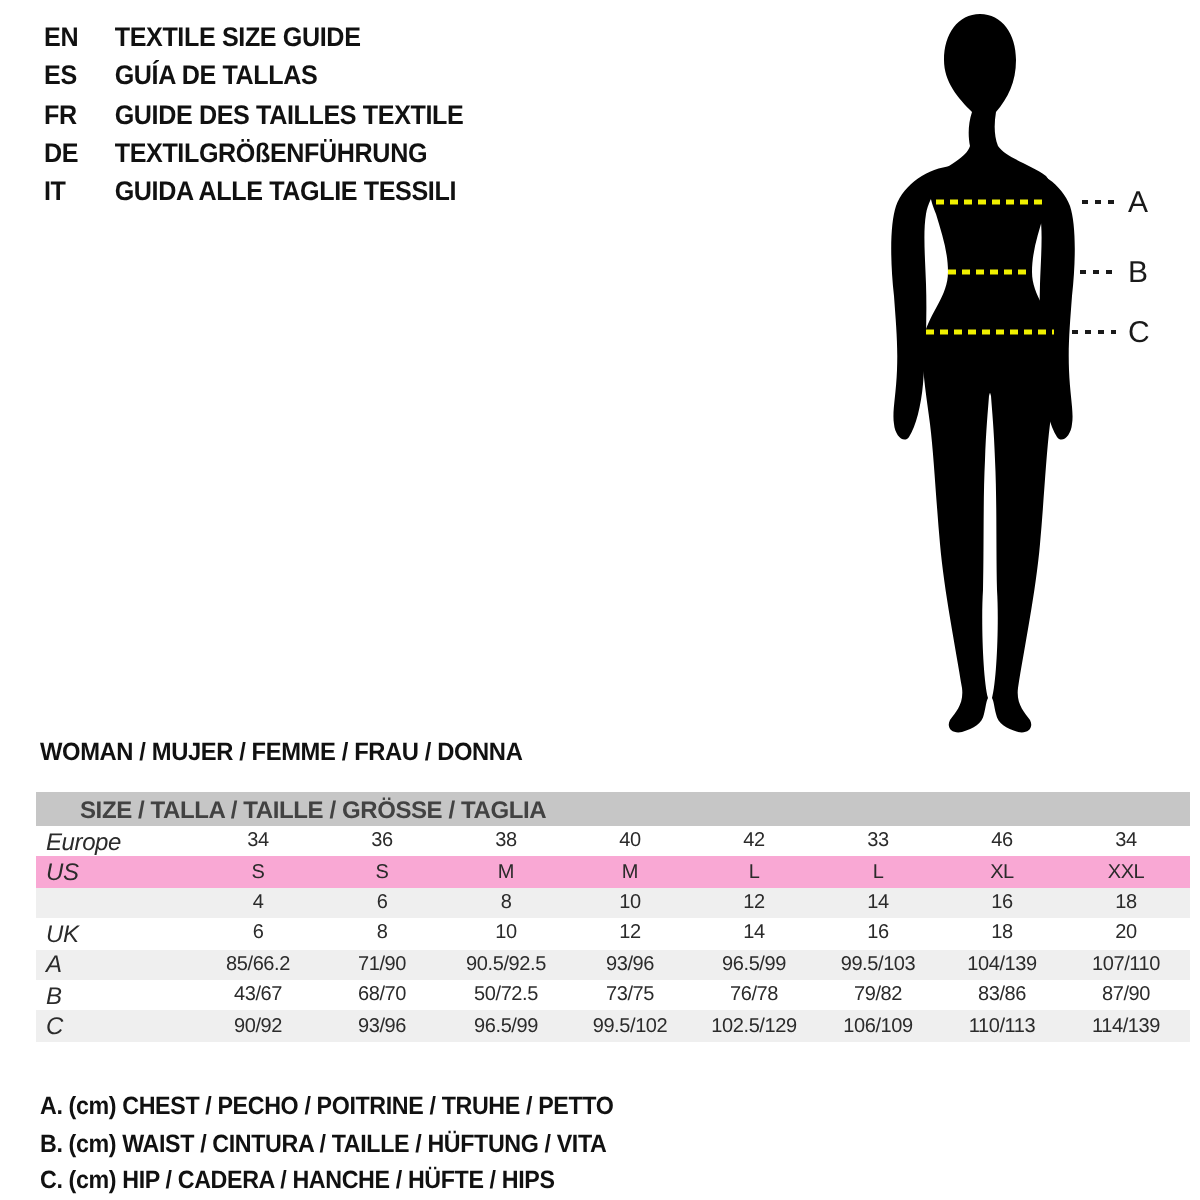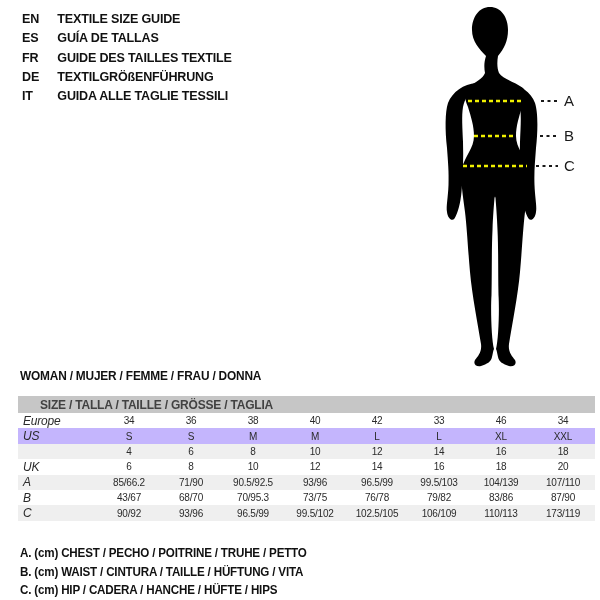--- a/index.html
+++ b/index.html
@@ -146,21 +146,21 @@
       <div class="tcell">34</div>
       <div class="tcell">36</div>
       <div class="tcell">38</div>
       <div class="tcell">40</div>
       <div class="tcell">42</div>
       <div class="tcell">33</div>
       <div class="tcell">46</div>
       <div class="tcell">34</div>
     </div>
 
-    <div class="trow" style="background: #c4b5fd;">
+    <div class="trow" style="background: #f9a8d4;">
       <div class="tlabel">US</div>
       <div class="tcell">S</div>
       <div class="tcell">S</div>
       <div class="tcell">M</div>
       <div class="tcell">M</div>
       <div class="tcell">L</div>
       <div class="tcell">L</div>
       <div class="tcell">XL</div>
       <div class="tcell">XXL</div>
     </div>
@@ -198,38 +198,38 @@
       <div class="tcell">96.5/99</div>
       <div class="tcell">99.5/103</div>
       <div class="tcell">104/139</div>
       <div class="tcell">107/110</div>
     </div>
 
     <div class="trow">
       <div class="tlabel">B</div>
       <div class="tcell">43/67</div>
       <div class="tcell">68/70</div>
-      <div class="tcell">70/95.3</div>
+      <div class="tcell">50/72.5</div>
       <div class="tcell">73/75</div>
       <div class="tcell">76/78</div>
       <div class="tcell">79/82</div>
       <div class="tcell">83/86</div>
       <div class="tcell">87/90</div>
     </div>
 
     <div class="trow" style="background: rgb(239, 239, 239);">
       <div class="tlabel">C</div>
       <div class="tcell">90/92</div>
       <div class="tcell">93/96</div>
       <div class="tcell">96.5/99</div>
       <div class="tcell">99.5/102</div>
-      <div class="tcell">102.5/105</div>
+      <div class="tcell">102.5/129</div>
       <div class="tcell">106/109</div>
       <div class="tcell">110/113</div>
-      <div class="tcell">173/119</div>
+      <div class="tcell">114/139</div>
     </div>
   </div>
 
   <div class="legend">
     <div class="legend-line">A. (cm) CHEST / PECHO / POITRINE / TRUHE / PETTO</div>
     <div class="legend-line">B. (cm) WAIST / CINTURA / TAILLE / HÜFTUNG / VITA</div>
     <div class="legend-line">C. (cm) HIP / CADERA / HANCHE / HÜFTE / HIPS</div>
   </div>
 
 </div>

